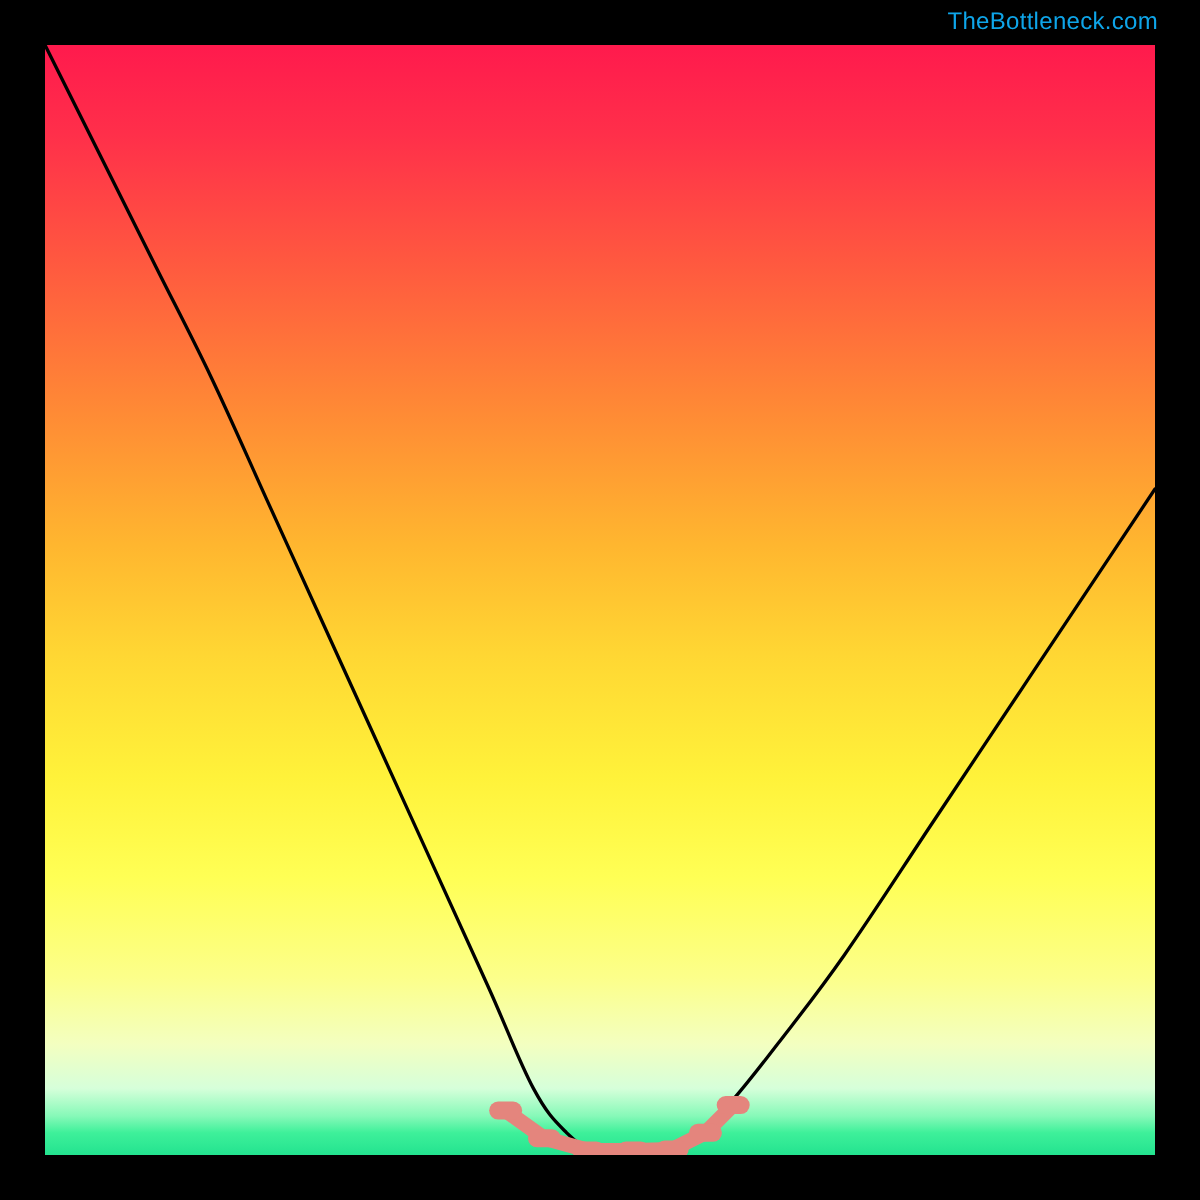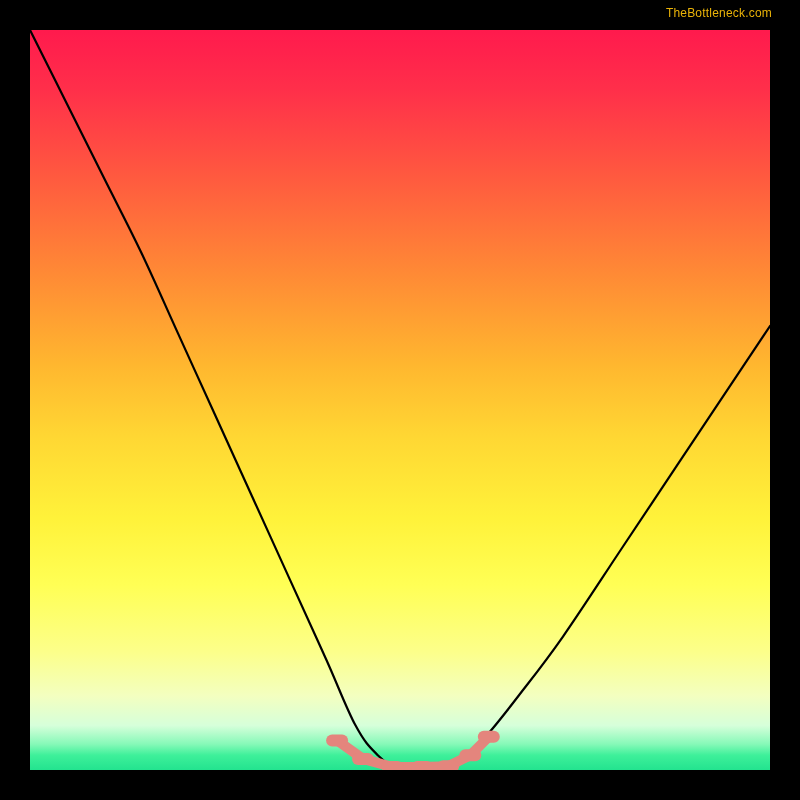--- a/index.html
+++ b/index.html
@@ -45,22 +45,22 @@
       #d6ffda 94%,
       #86f9b8 96.5%,
       #3ef09a 98%,
       #23e38f 100%
     );
   }
   .watermark {
     position: absolute;
     top: 6px;
     right: 28px;
-    color: #eab308;
-    font-size: 12px;
+    color: #0ea5e9;
+    font-size: 16px;
     font-weight: 500;
     letter-spacing: 0.2px;
     user-select: none;
     margin-left: 24px;
   }
   svg.curve {
     position: absolute;
     inset: 0;
     width: 740px;
     height: 740px;

